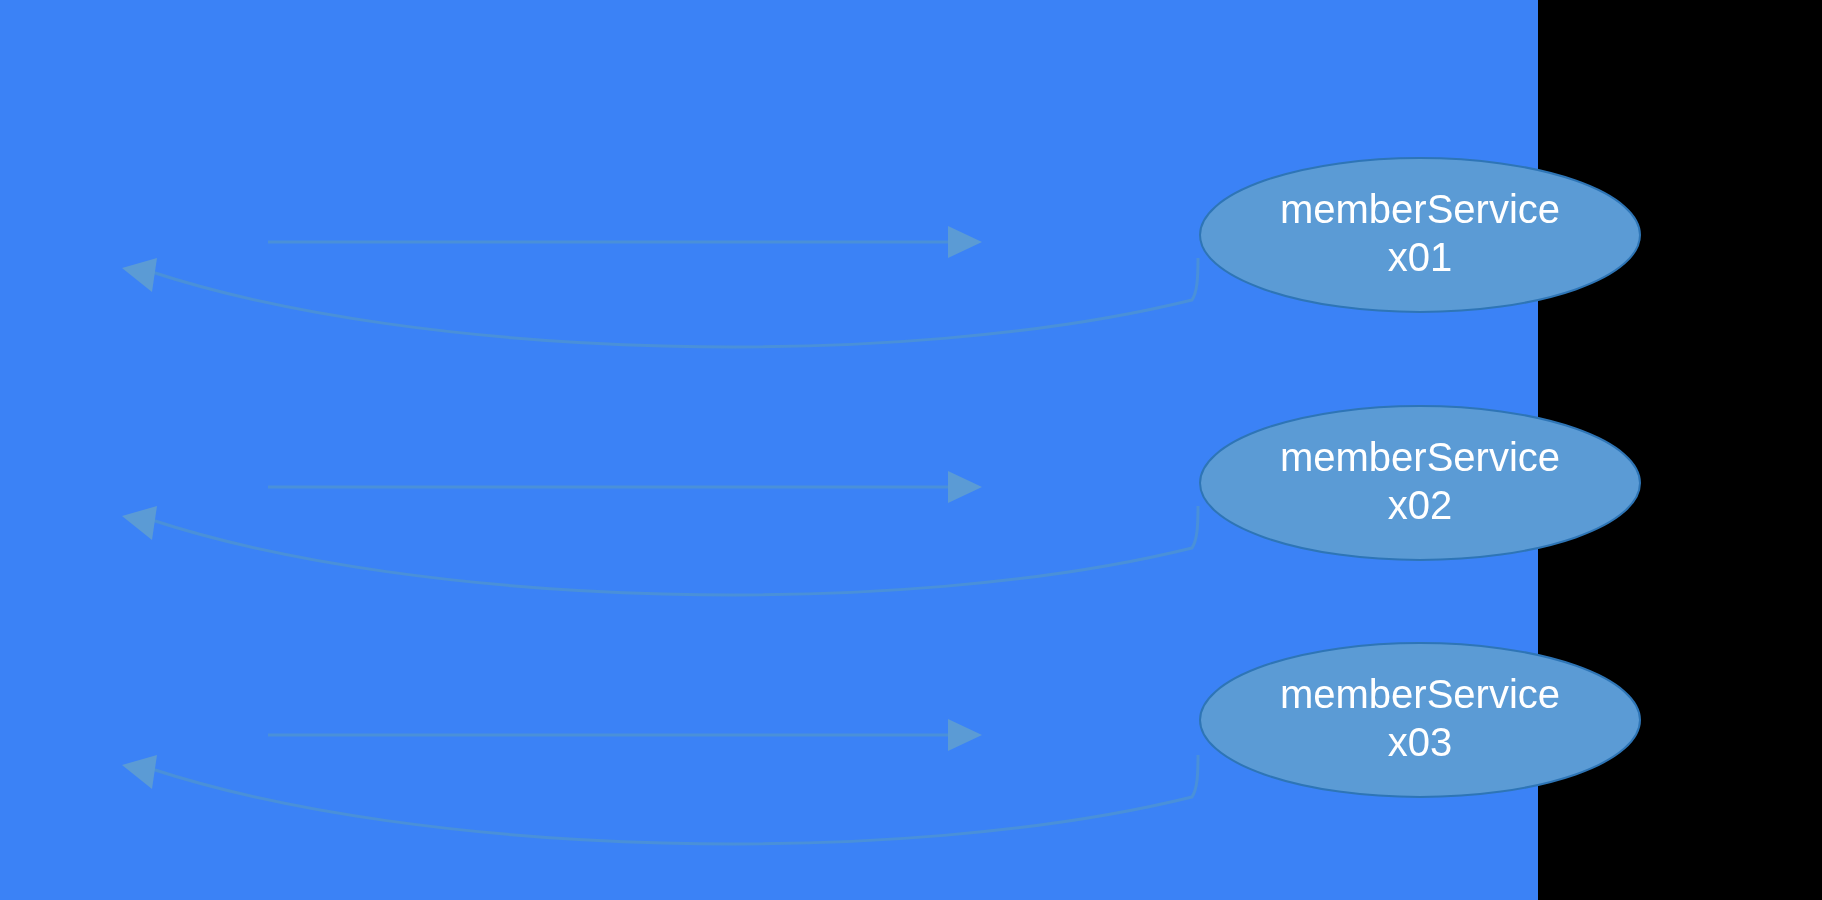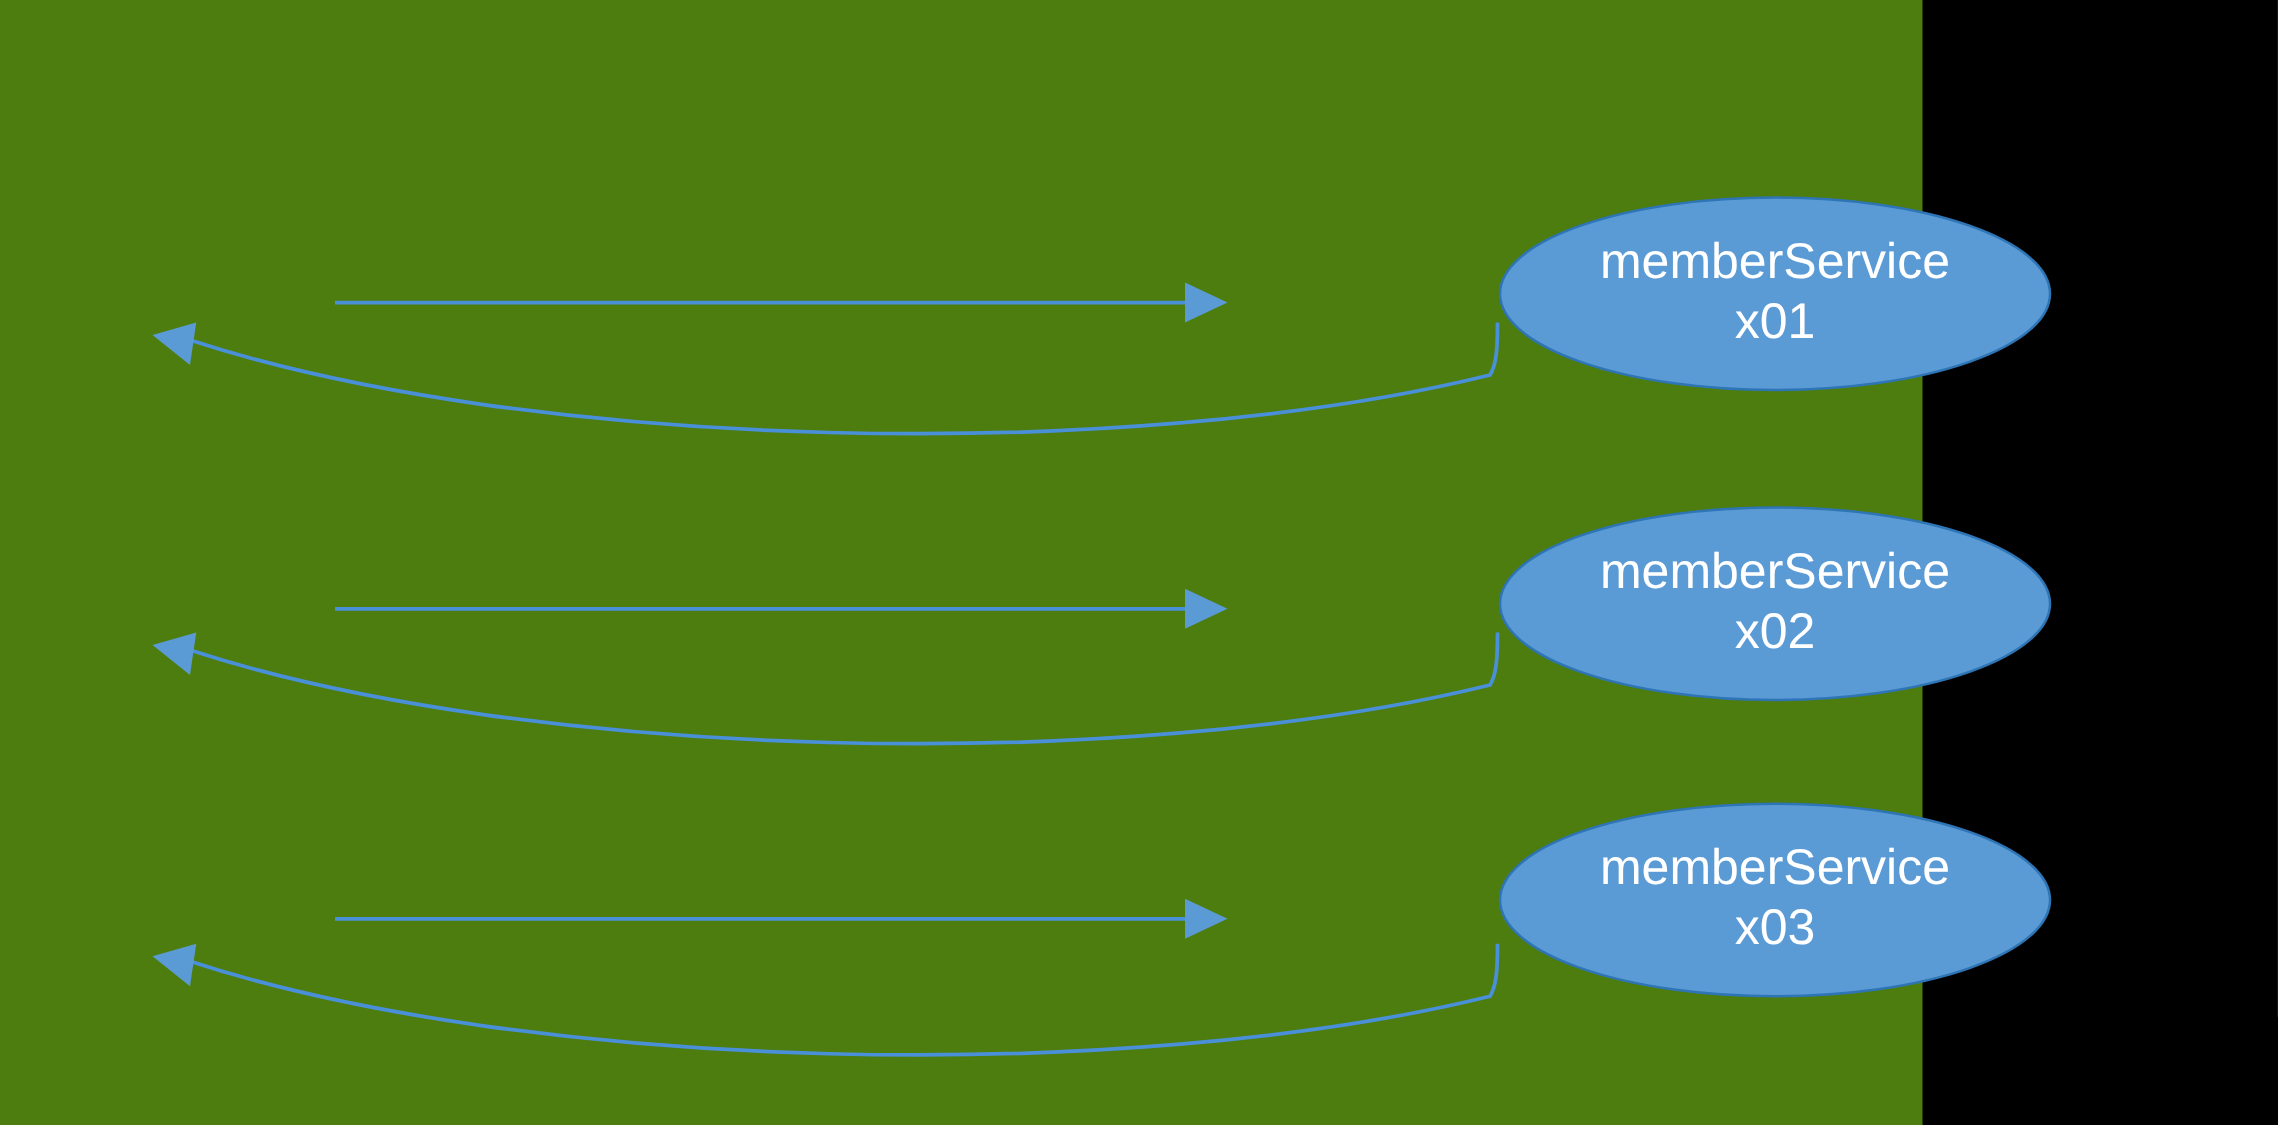--- a/index.html
+++ b/index.html
@@ -11,21 +11,21 @@
   body {
     width: 1822px;
     height: 900px;
     overflow: hidden;
     font-family: "Liberation Sans", sans-serif;
   }
   #diagram-root {
     position: relative;
     width: 1538px;
     height: 900px;
-    background: #4d7c0f;
+    background: #3b82f6;
   }
   #diagram-svg {
     position: absolute;
     left: 0;
     top: 0;
     width: 1822px;
     height: 900px;
     display: block;
   }
   .node-label {

